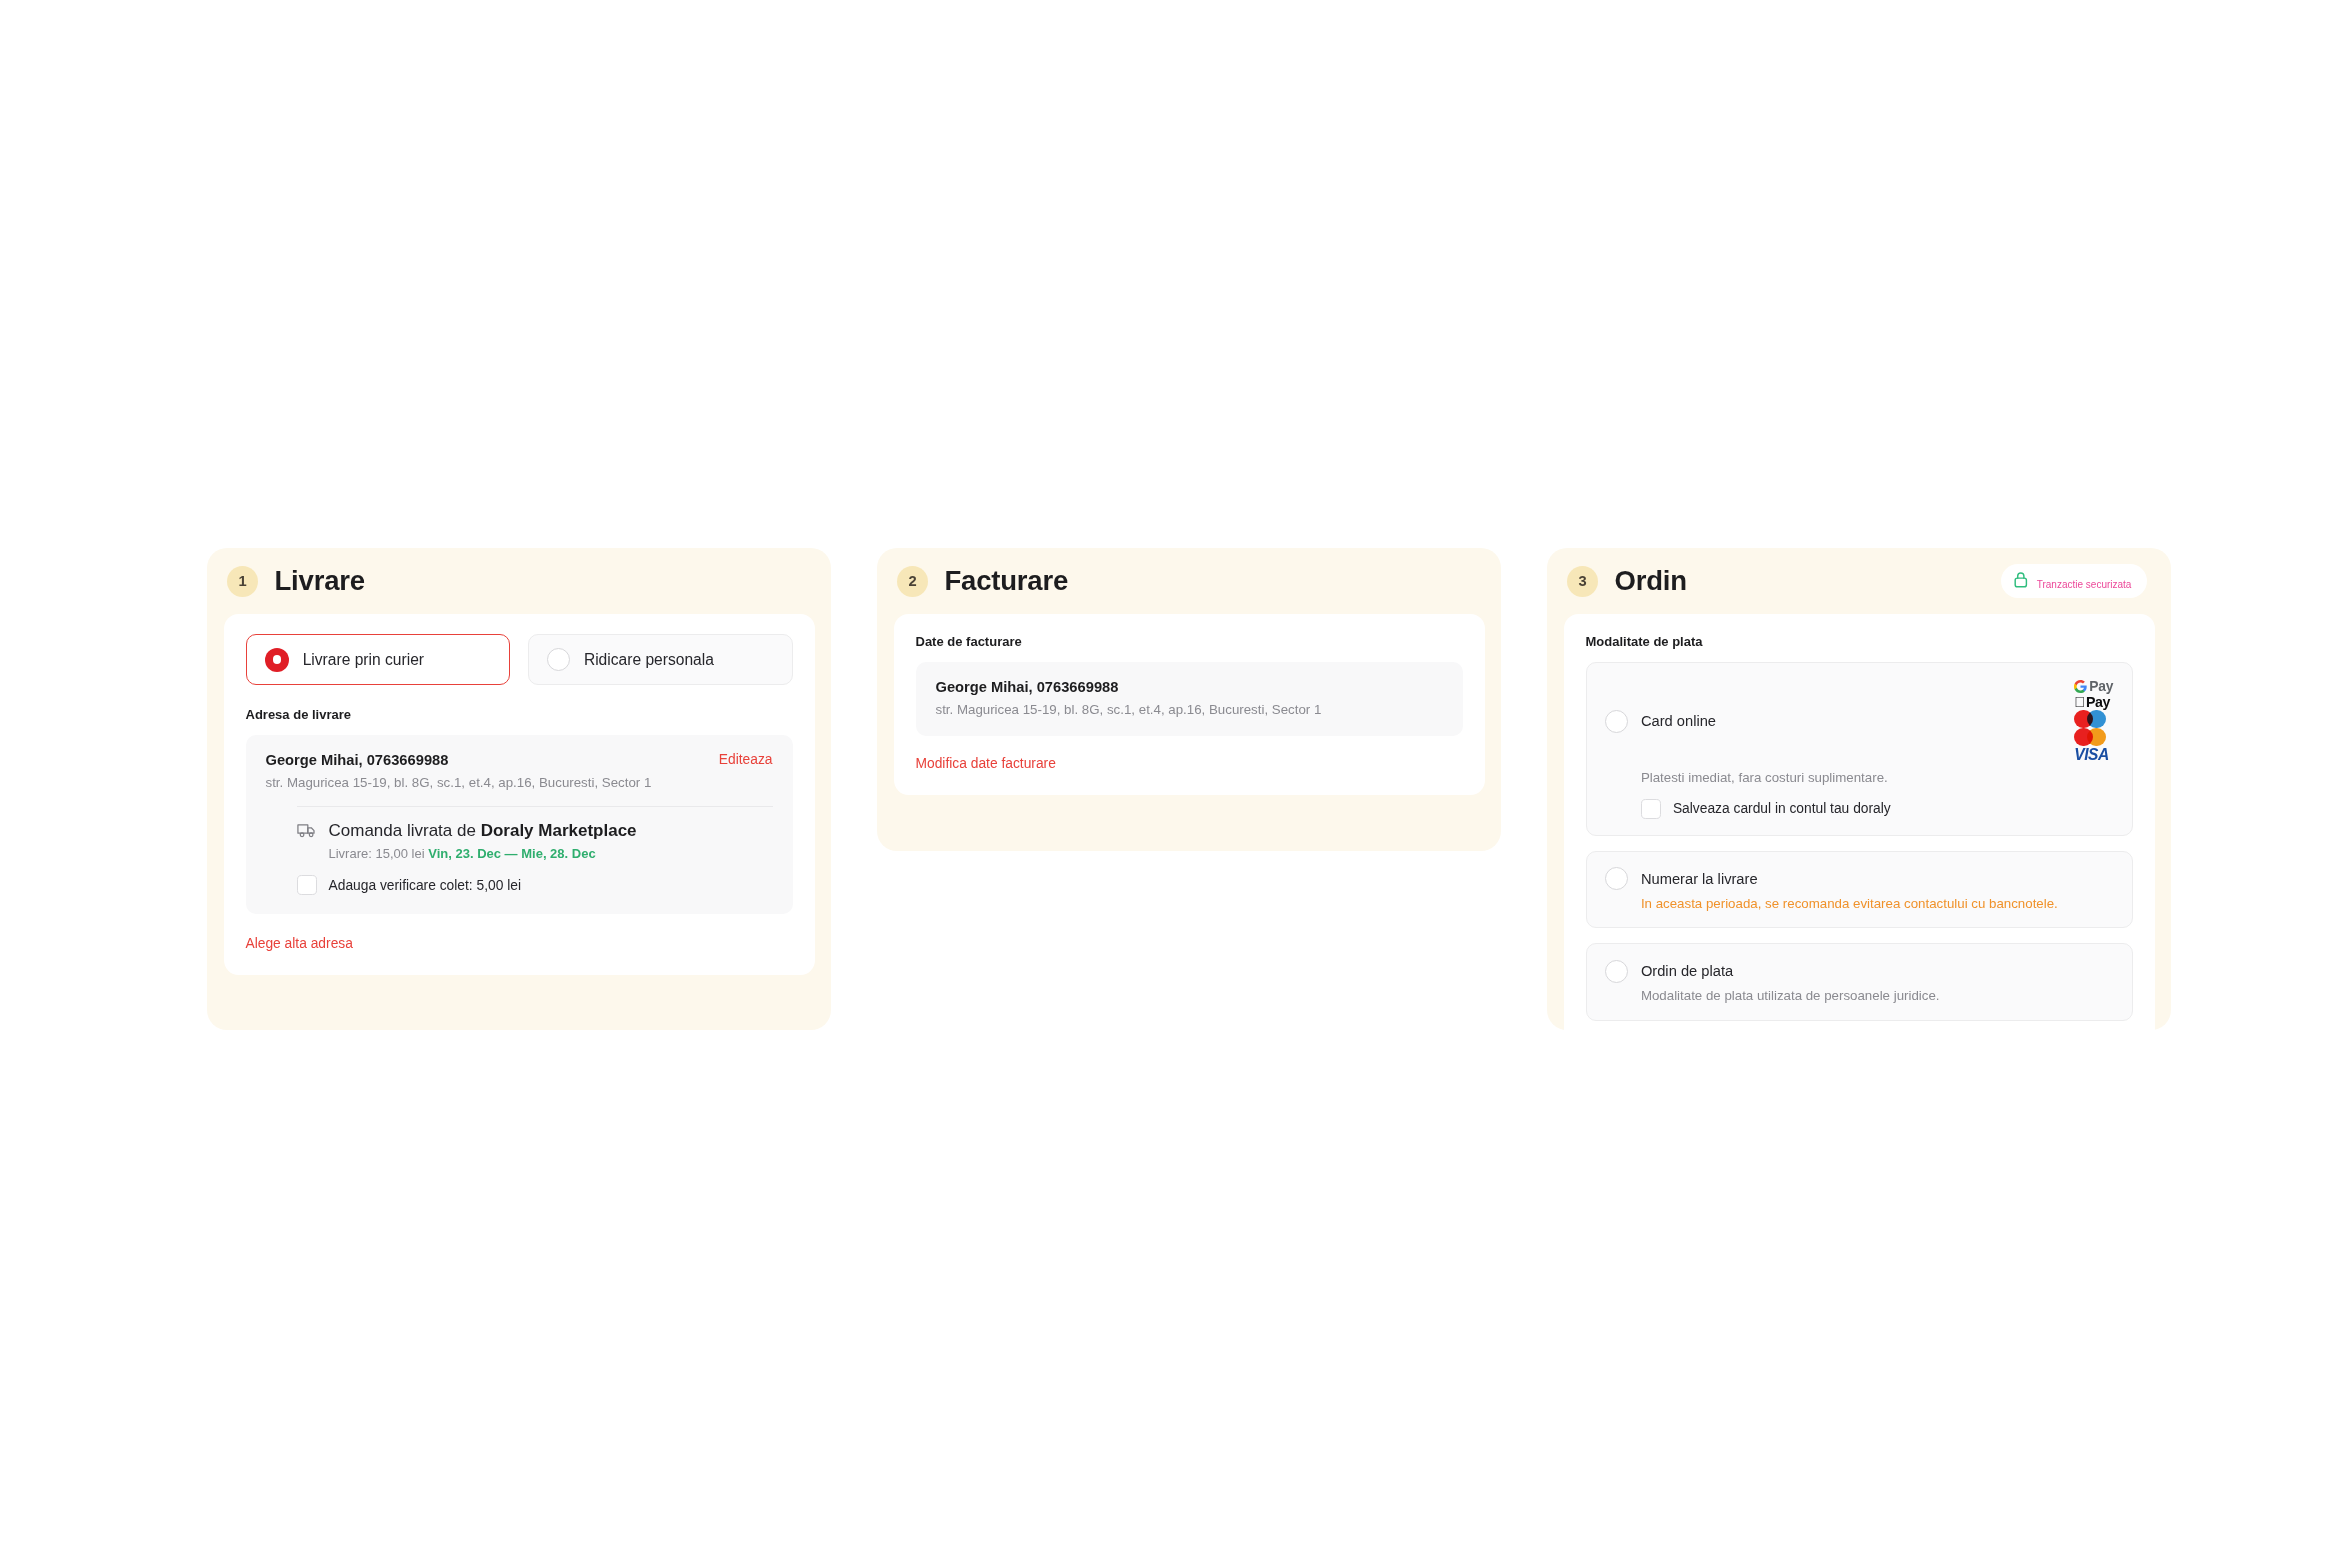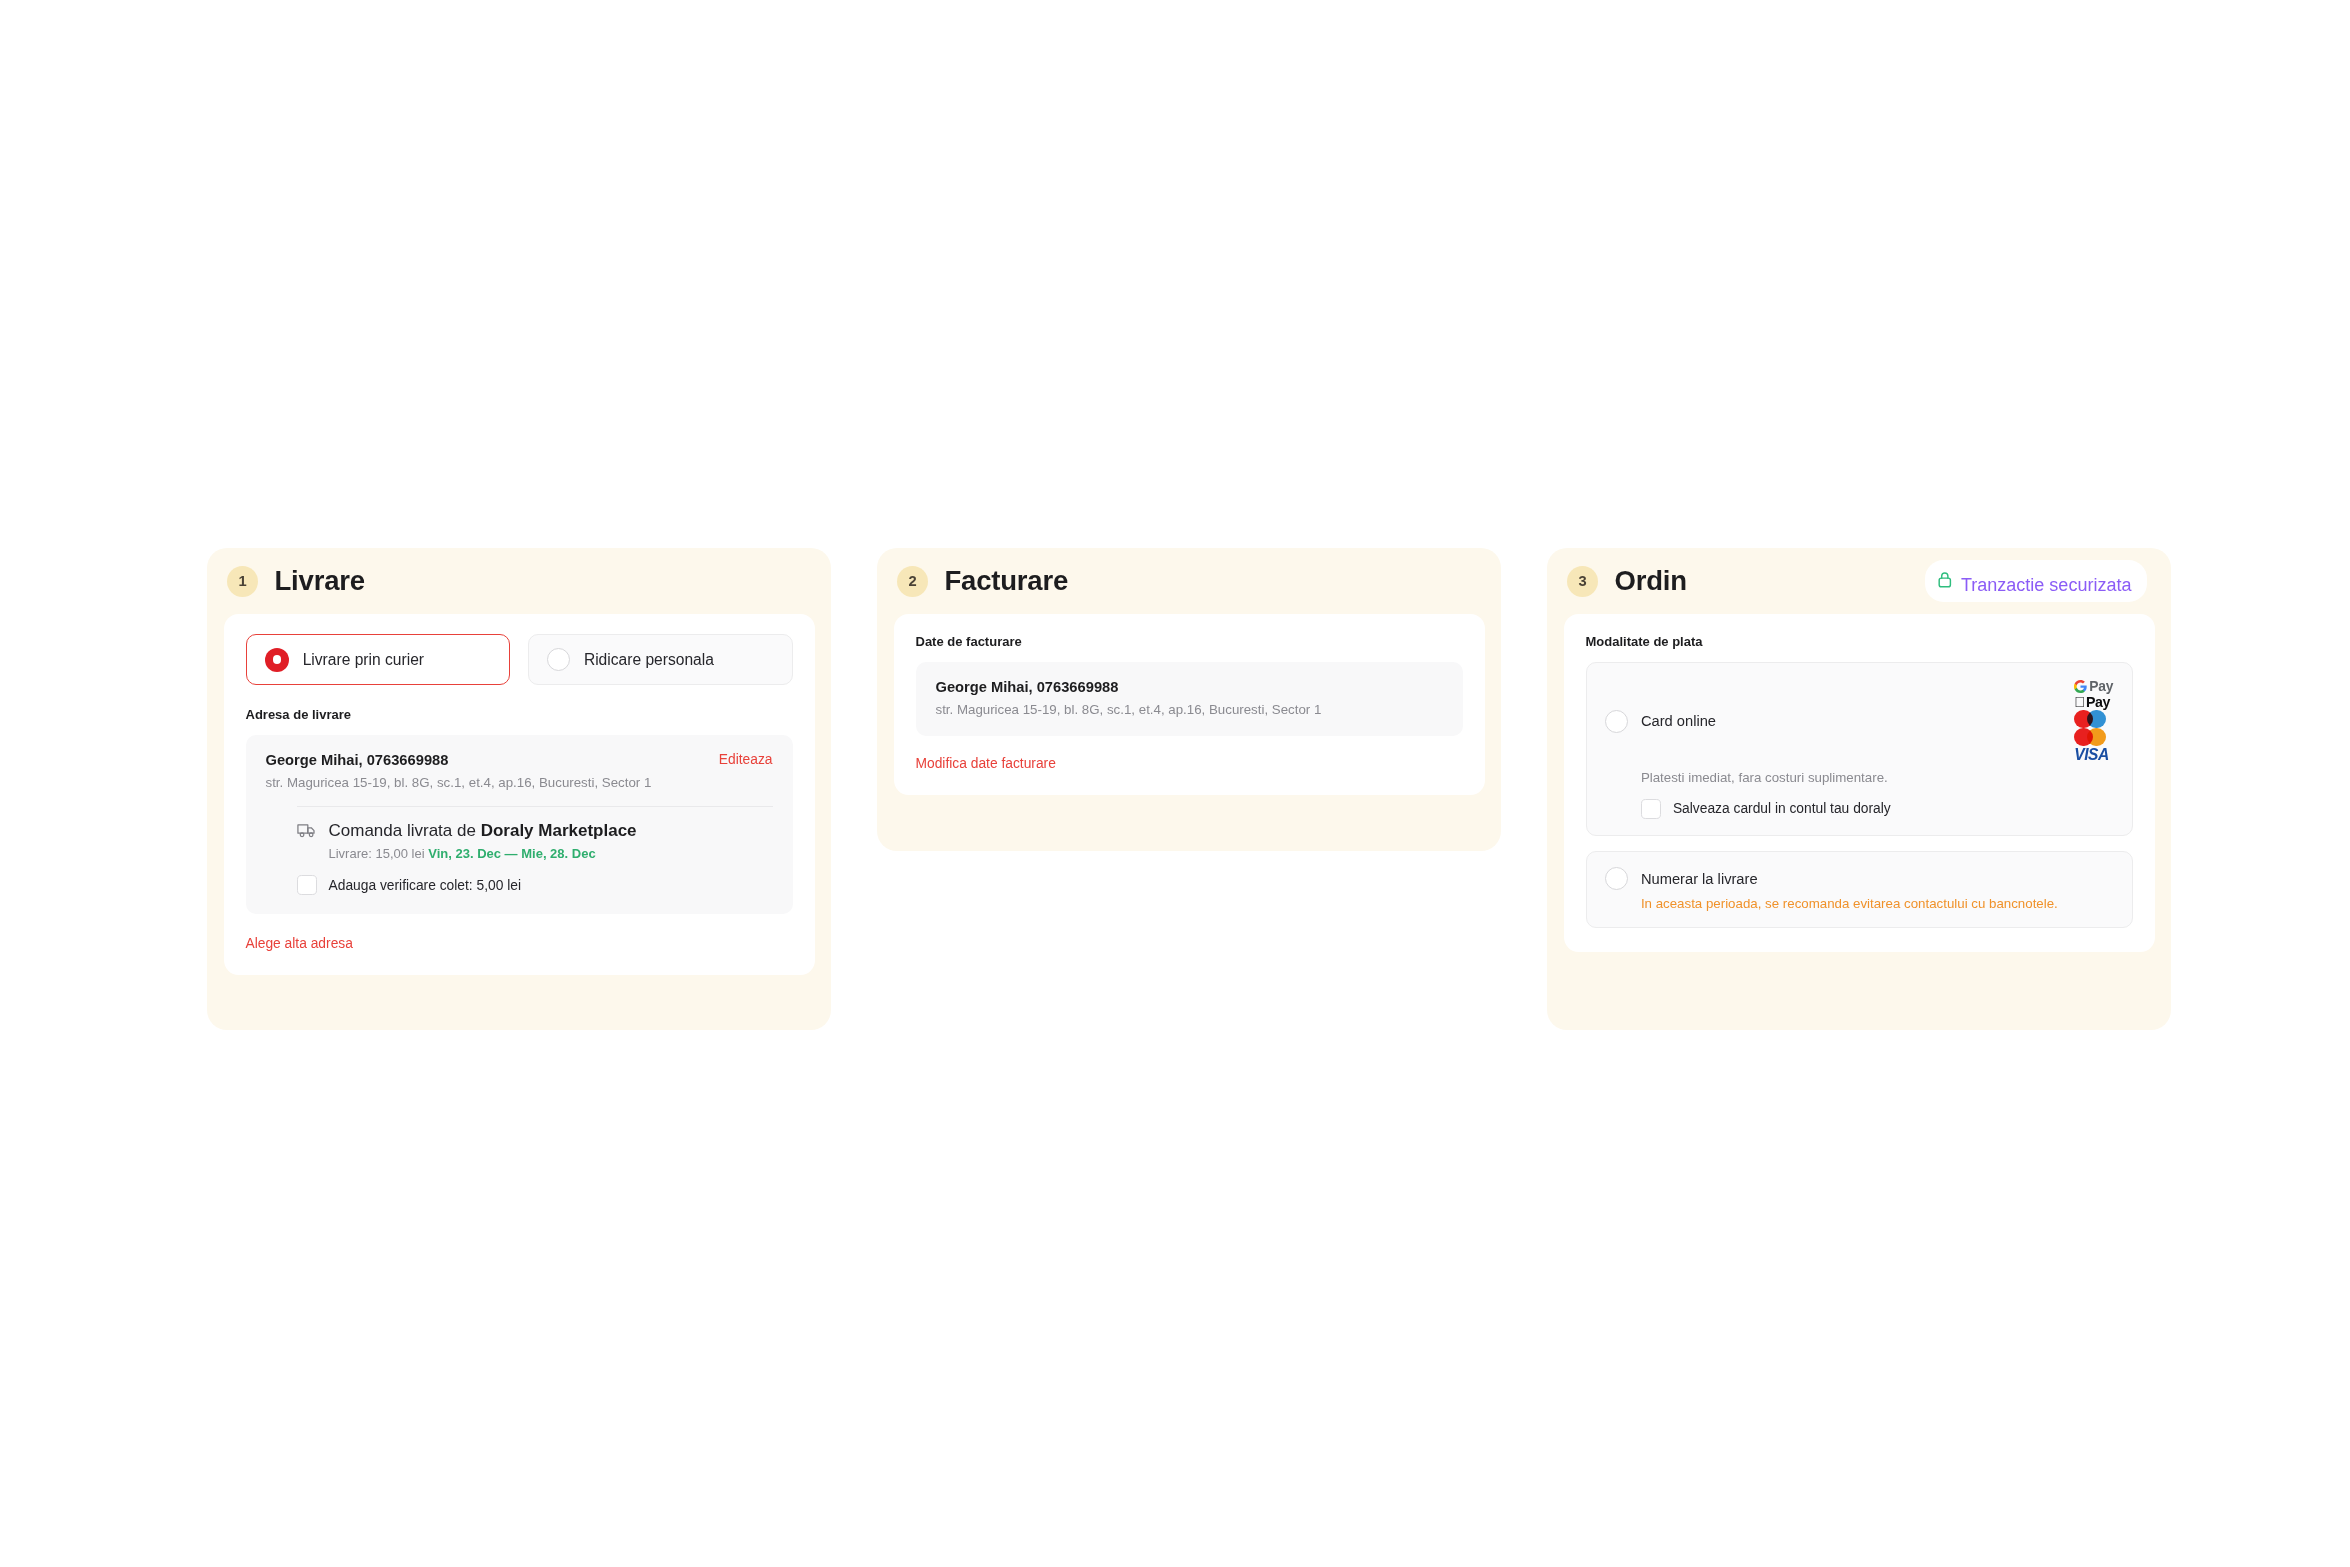--- a/index.html
+++ b/index.html
@@ -59,22 +59,22 @@
     margin-left: auto;
     display: flex;
     align-items: center;
     gap: 8.3px;
     background: #ffffff;
     border-radius: 18.4px;
     padding: 6.4px 15.6px 6.4px 12px;
   }
   .secure-badge .lock-ic { display: block; }
   .secure-badge .secure-text {
-    font-size: 18px;
-    color: #8b5cf6;
+    font-size: 10px;
+    color: #ec4899;
     white-space: nowrap;
     margin-top: 8px;
   }
 
   
   .panel {
     background: #ffffff;
     border-radius: 14.7px;
     margin: 0 16.5px 16.5px 16.5px;
     padding: 20px 22px 24px 22px;
@@ -432,17 +432,24 @@
       </div>
 
       <div class="pay-opt">
         <div class="pay-head">
           <span class="radio-off"></span>
           <span class="pay-label">Numerar la livrare</span>
         </div>
         <div class="pay-sub warn">In aceasta perioada, se recomanda evitarea contactului cu bancnotele.</div>
       </div>
 
+      <div class="pay-opt">
+        <div class="pay-head">
+          <span class="radio-off"></span>
+          <span class="pay-label">Ordin de plata</span>
+        </div>
+        <div class="pay-sub">Modalitate de plata utilizata de persoanele juridice.</div>
+      </div>
 
     </div>
   </div>
 </div>
 
 
 </body></html>

